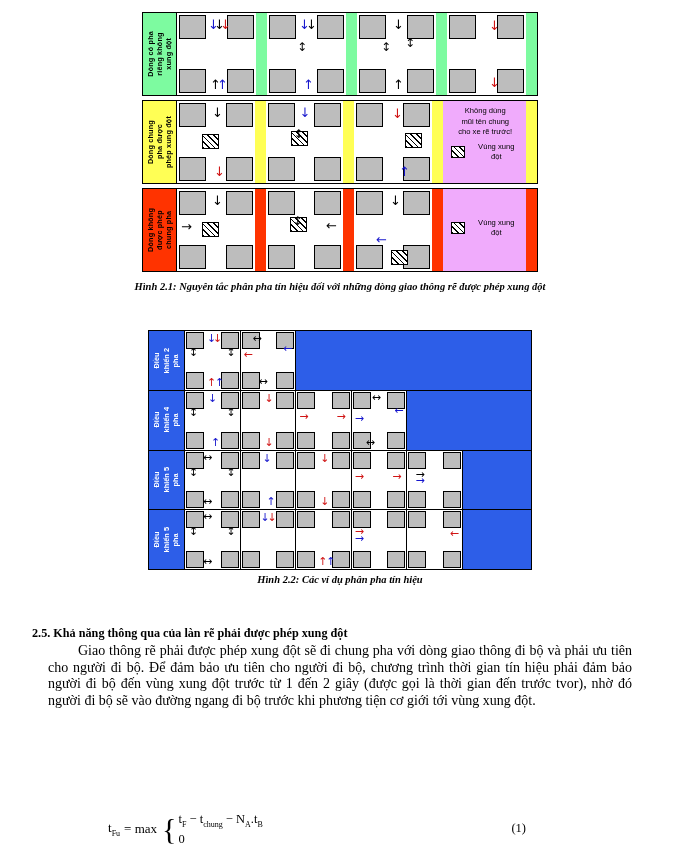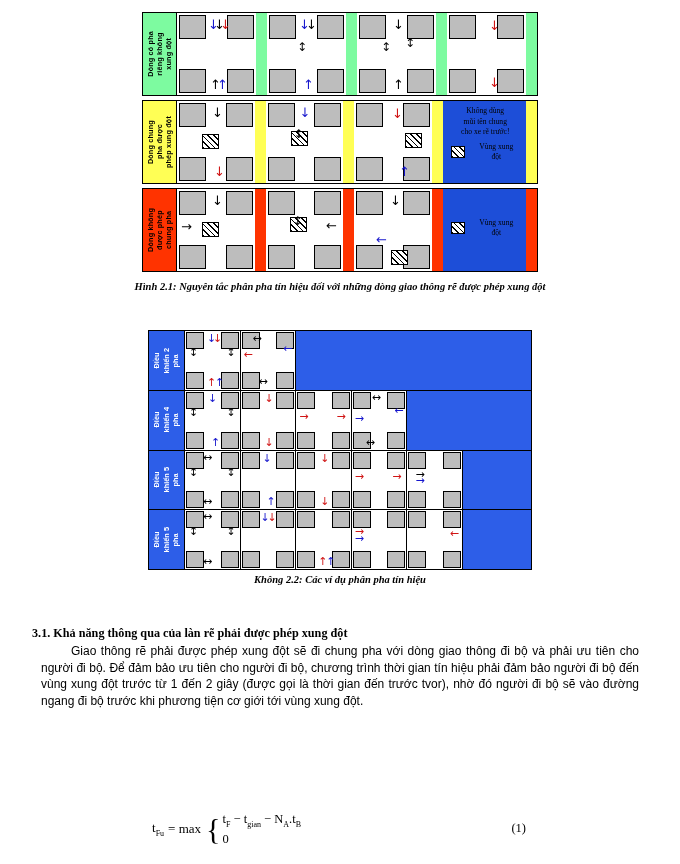--- a/index.html
+++ b/index.html
@@ -71,26 +71,26 @@
   .ar.lf  { font-size: 13px; }
   .ar.rt  { font-size: 13px; }
   .ar.blue { color: #1515cc; }
   .ar.red  { color: #d01515; }
   .ar.black{ color: #000; }
   .ar.dblv { font-size: 12px; color:#000; }
 
   .fig1-note {
     flex: 1 1 0;
     position: relative;
-    font-family: Liberation Serif, serif;
+    font-family: Liberation Sans, sans-serif;
     font-size: 7.6px;
     line-height: 10.5px;
     padding: 5px 2px 2px 4px;
     text-align: center;
-    background: #1d4ed8;
+    background: #f0abfc;
   }
   .note-legend {
     display: flex; align-items: center; gap: 4px;
     margin-top: 4px; padding-left: 4px;
   }
   .note-legend .hatch-sq {
     width: 14px; height: 12px; flex: 0 0 14px;
     border: 1.2px solid #000;
     background:
       repeating-linear-gradient(45deg, #000 0 1px, transparent 1px 4px),
@@ -148,32 +148,32 @@
     font-family: "Liberation Serif", serif;
     font-weight: bold; font-size: 12.6px; line-height: 16.5px;
     margin: 0 0 2px 0; text-transform: uppercase;
   }
   h3.sub {
     font-family: "Liberation Serif", serif;
     font-weight: bold; font-size: 12.2px; line-height: 17px;
     margin: 3px 0 1px 0;
   }
   p.para {
-    font-family: Liberation Sans, sans-serif;
-    font-size: 12px; line-height: 16.5px;
-    margin: 1px 9px; text-align: justify; text-indent: 30px;
+    font-family: Liberation Serif, serif;
+    font-size: 14px; line-height: 16.5px;
+    margin: 1px 16px; text-align: justify; text-indent: 30px;
   }
   sub { font-size: 8px; }
 
   .formula-row {
     position: absolute; left: 32px; top: 812px; width: 616px;
     display: flex; align-items: center;
   }
   .formula {
-    margin-left: 120px;
+    margin-left: 76px;
     font-family: "Liberation Serif", serif;
     font-size: 13px;
     display: flex; align-items: center; justify-content: center;
   }
   .brace {
     font-size: 30px; line-height: 30px; margin: 0 2px 0 5px;
     font-family: "Liberation Serif", serif;
   }
   .brace-body { display: flex; flex-direction: column; line-height: 14px; font-size: 12.5px; }
   .eqnum { margin-left: auto; font-size: 12.5px; padding-right: 122px; }
@@ -531,31 +531,31 @@
       <div class="blk tl"></div>
       <div class="blk tr"></div>
       <div class="blk bl"></div>
       <div class="blk br"></div>
       <div class="ar lf red" style="right:3px;top:18px;">←</div>
     </div>
     <div class="f2fill"></div>
   </div>
 </div>
 
-<div class="caption" id="cap2">Không 2.2: Các ví dụ phân pha tín hiệu</div>
+<div class="caption" id="cap2">Hình 2.2: Các ví dụ phân pha tín hiệu</div>
 
 <div class="body-text">
-  <h3 class="sub">3.1. Khả năng thông qua của làn rẽ phải được phép xung đột</h3>
+  <h3 class="sub">2.5. Khả năng thông qua của làn rẽ phải được phép xung đột</h3>
   <p class="para">Giao thông rẽ phải được phép xung đột sẽ đi chung pha với dòng giao thông đi bộ và phải ưu tiên cho người đi bộ. Để đảm bảo ưu tiên cho người đi bộ, chương trình thời gian tín hiệu phải đảm bảo người đi bộ đến vùng xung đột trước từ 1 đến 2 giây (được gọi là thời gian đến trước tvor), nhờ đó người đi bộ sẽ vào đường ngang đi bộ trước khi phương tiện cơ giới tới vùng xung đột.</p>
 </div>
 
 <div class="formula-row">
   <div class="formula">
     <span>t<sub>Fu</sub></span>
     <span style="margin-left:4px;">= max</span>
     <span class="brace">{</span>
     <span class="brace-body">
-      <span>t<sub>F</sub> − t<sub>gian</sub> − N<sub>A</sub>.t<sub>B</sub></span>
+      <span>t<sub>F</sub> − t<sub>chung</sub> − N<sub>A</sub>.t<sub>B</sub></span>
       <span>0</span>
     </span>
   </div>
   <div class="eqnum">(1)</div>
 </div>
 
 </body></html>

